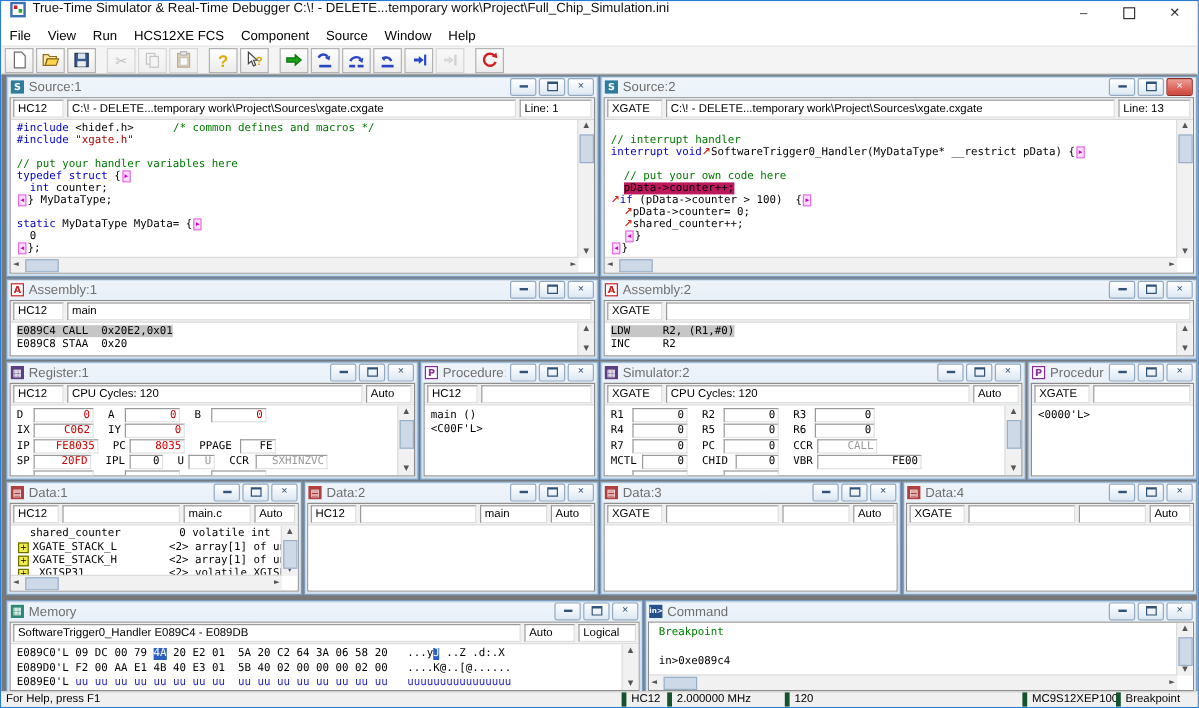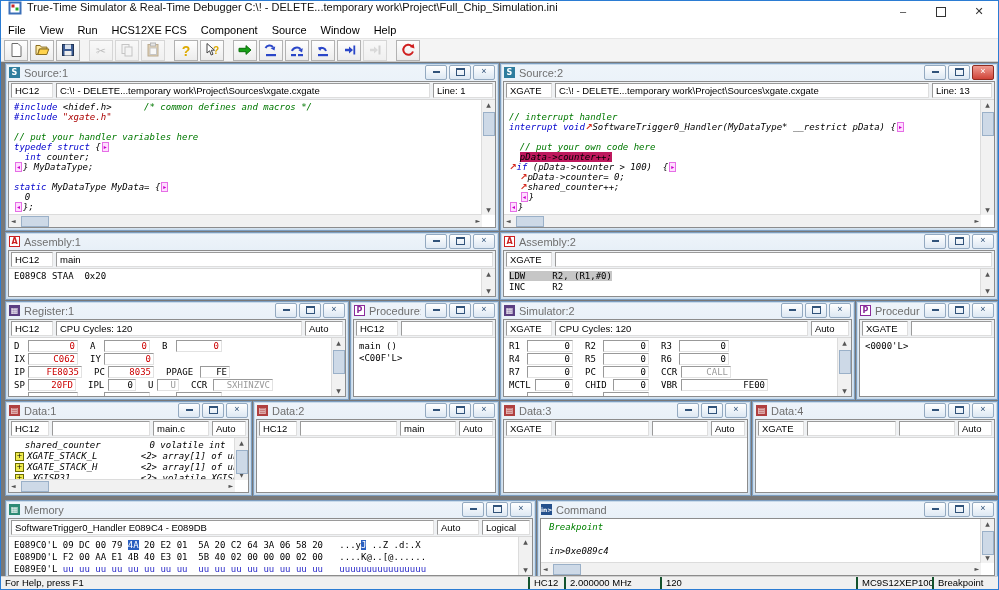--- a/index.html
+++ b/index.html
@@ -45,21 +45,21 @@
   .win-body{position:absolute;left:2px;right:2px;top:17px;bottom:2px;background:#fff;border:1px solid #8c8c8c;
             display:flex;flex-direction:column;}
   .wtb{display:flex;gap:3px;padding:1px 2px;background:#eff1f3;border-bottom:1px solid #d8d8d8;height:15px;flex:none;}
   .fld{border:1px solid #9a9a9a;border-right-color:#dedede;border-bottom-color:#dedede;background:#fff;
        font-size:9.5px;line-height:13px;padding:0 3px;white-space:nowrap;overflow:hidden;flex:none;}
   .fld.flex{flex:1;}
   .wcwrap{position:relative;flex:1;overflow:hidden;background:#fff;}
   .wc{position:absolute;inset:0;overflow:hidden;font-family:"DejaVu Sans Mono",monospace;font-size:9px;
       line-height:10px;padding:2px 0 0 5px;white-space:pre;color:#000;}
   .has-vsb .wc{right:13px;}
-  .has-hsb .wc{bottom:12px;font-style:italic;}
+  .has-hsb .wc{bottom:12px;}
   
   .vsb{position:absolute;top:0;right:0;bottom:0;width:13px;background:#f1f1f1;border-left:1px solid #dcdcdc;
        display:flex;flex-direction:column;justify-content:space-between;align-items:center;}
   .has-hsb .vsb{bottom:12px;}
   .hsb{position:absolute;left:0;right:0;bottom:0;height:12px;background:#f1f1f1;border-top:1px solid #dcdcdc;
        display:flex;justify-content:space-between;align-items:center;padding:0 2px;}
   .has-vsb .hsb{right:13px;}
   .sa{font-size:6px;color:#555;font-family:"DejaVu Sans",sans-serif;line-height:10px;}
   .vthumb{position:absolute;top:12px;left:1px;width:10px;height:22px;background:#cdd9e7;border:1px solid #9ab0c8;}
   .hthumb{position:absolute;left:12px;top:1px;width:26px;height:9px;background:#cdd9e7;border:1px solid #9ab0c8;}
@@ -93,21 +93,21 @@
   
   .ml{line-height:12px;}
   .mu{color:#2828c8;}
   .msel{background:#2a5fc0;color:#fff;}
   
   .tl{line-height:12px;}
   .grn{color:#008000;}
   
   .status{position:absolute;left:0;right:0;bottom:0;height:12px;display:flex;background:#f0f0f0;
           border-top:1px solid #cfcfcf;font-size:9.5px;color:#000;}
-  .sseg{border-right:2px solid #14532d;padding:0 4px;line-height:12px;white-space:nowrap;overflow:hidden;flex:none;}
+  .sseg{border-right:4px solid #14532d;padding:0 4px;line-height:12px;white-space:nowrap;overflow:hidden;flex:none;}
   .sseg.flex{flex:1;}
 </style>
 </head>
 <body>
 
 <div id="app">
 
   <div class="tbar">
     <svg class="ticon" viewBox="0 0 14 14">
       <rect x="0.5" y="0.5" width="13" height="13" fill="#3a6fb8"></rect>
@@ -302,21 +302,21 @@
             <span class="wbtn"><span class="g-max"></span></span>
             <span class="wbtn">×</span>
           </span>
       </div>
       <div class="win-body">
         <div class="wtb">
           <span class="fld" style="width:34px">HC12</span>
           <span class="fld flex">main</span>
         </div>
         <div class="wcwrap has-vsb">
-          <div class="wc"><div class="al"><span>E089C8 STAA  0x20</span></div></div>
+          <div class="wc"><div class="al"><span class="hl">E089C4 CALL  0x20E2,0x01</span></div><div class="al"><span>E089C8 STAA  0x20</span></div></div>
         <div class="vsb">
               <span class="sa">▲</span>
               <span class="sa">▼</span>
             </div>
           </div>
       </div>
     </div>
 
     <div class="win" style="left:499px;top:170px;width:496px;height:66px">
       <div class="win-title">

